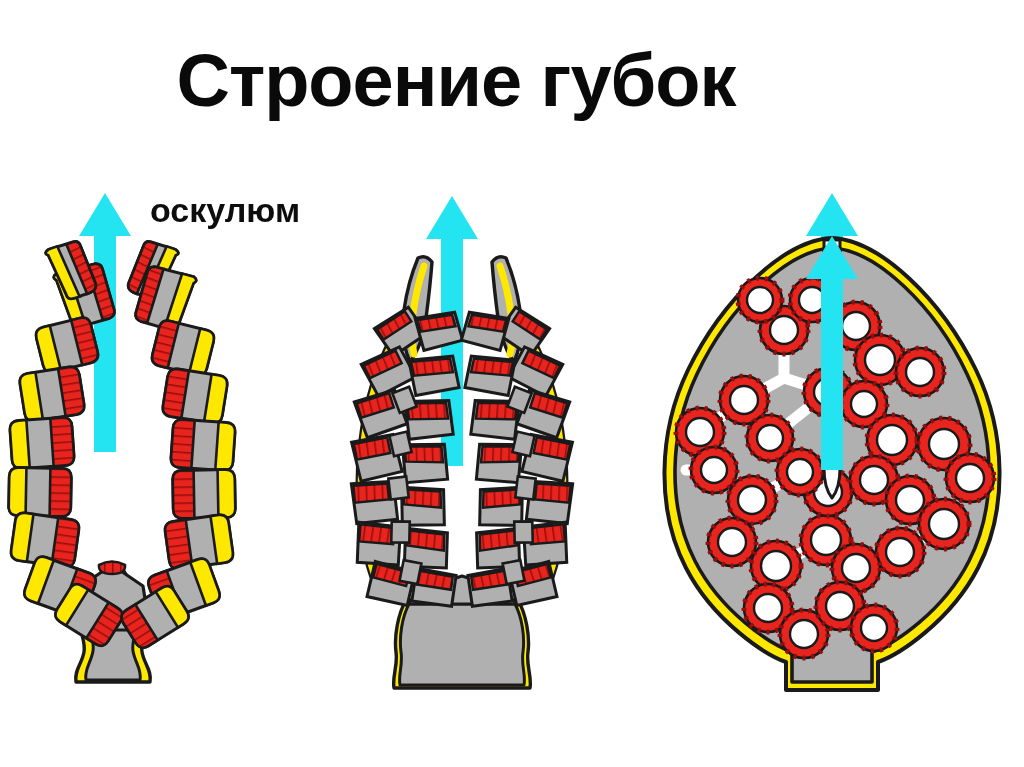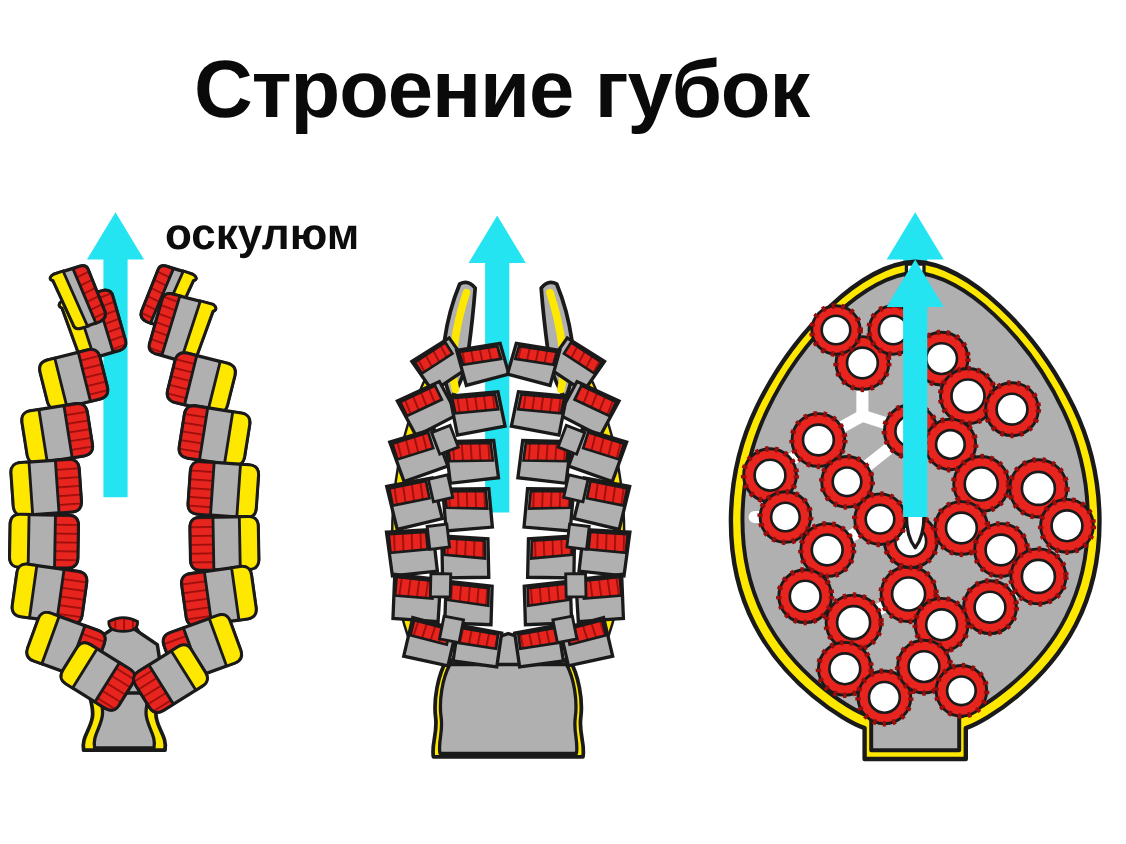--- a/index.html
+++ b/index.html
@@ -8,21 +8,21 @@
     font-family:"Liberation Sans","DejaVu Sans",sans-serif;
     position:relative;
   }
   #stage{position:absolute;inset:0;width:1024px;height:767px;background:#fff;}
   .title{
     position:absolute;left:0;top:42px;width:912px;text-align:center;
     font-size:74px;font-weight:bold;color:#0a0a0a;letter-spacing:-1px;
     line-height:1.05;white-space:nowrap;
   }
   .lbl{
-    position:absolute;font-size:40px;font-weight:bold;color:#0d0d0d;
+    position:absolute;font-size:34px;font-weight:bold;color:#0d0d0d;
     white-space:nowrap;line-height:1;
   }
   #lbl-osculum{left:150px;top:193px;}
   #lbl-sole{left:167px;top:648px;}
   svg{position:absolute;left:0;top:0;}
 </style>
 </head>
 <body>
 
 <div id="stage">

